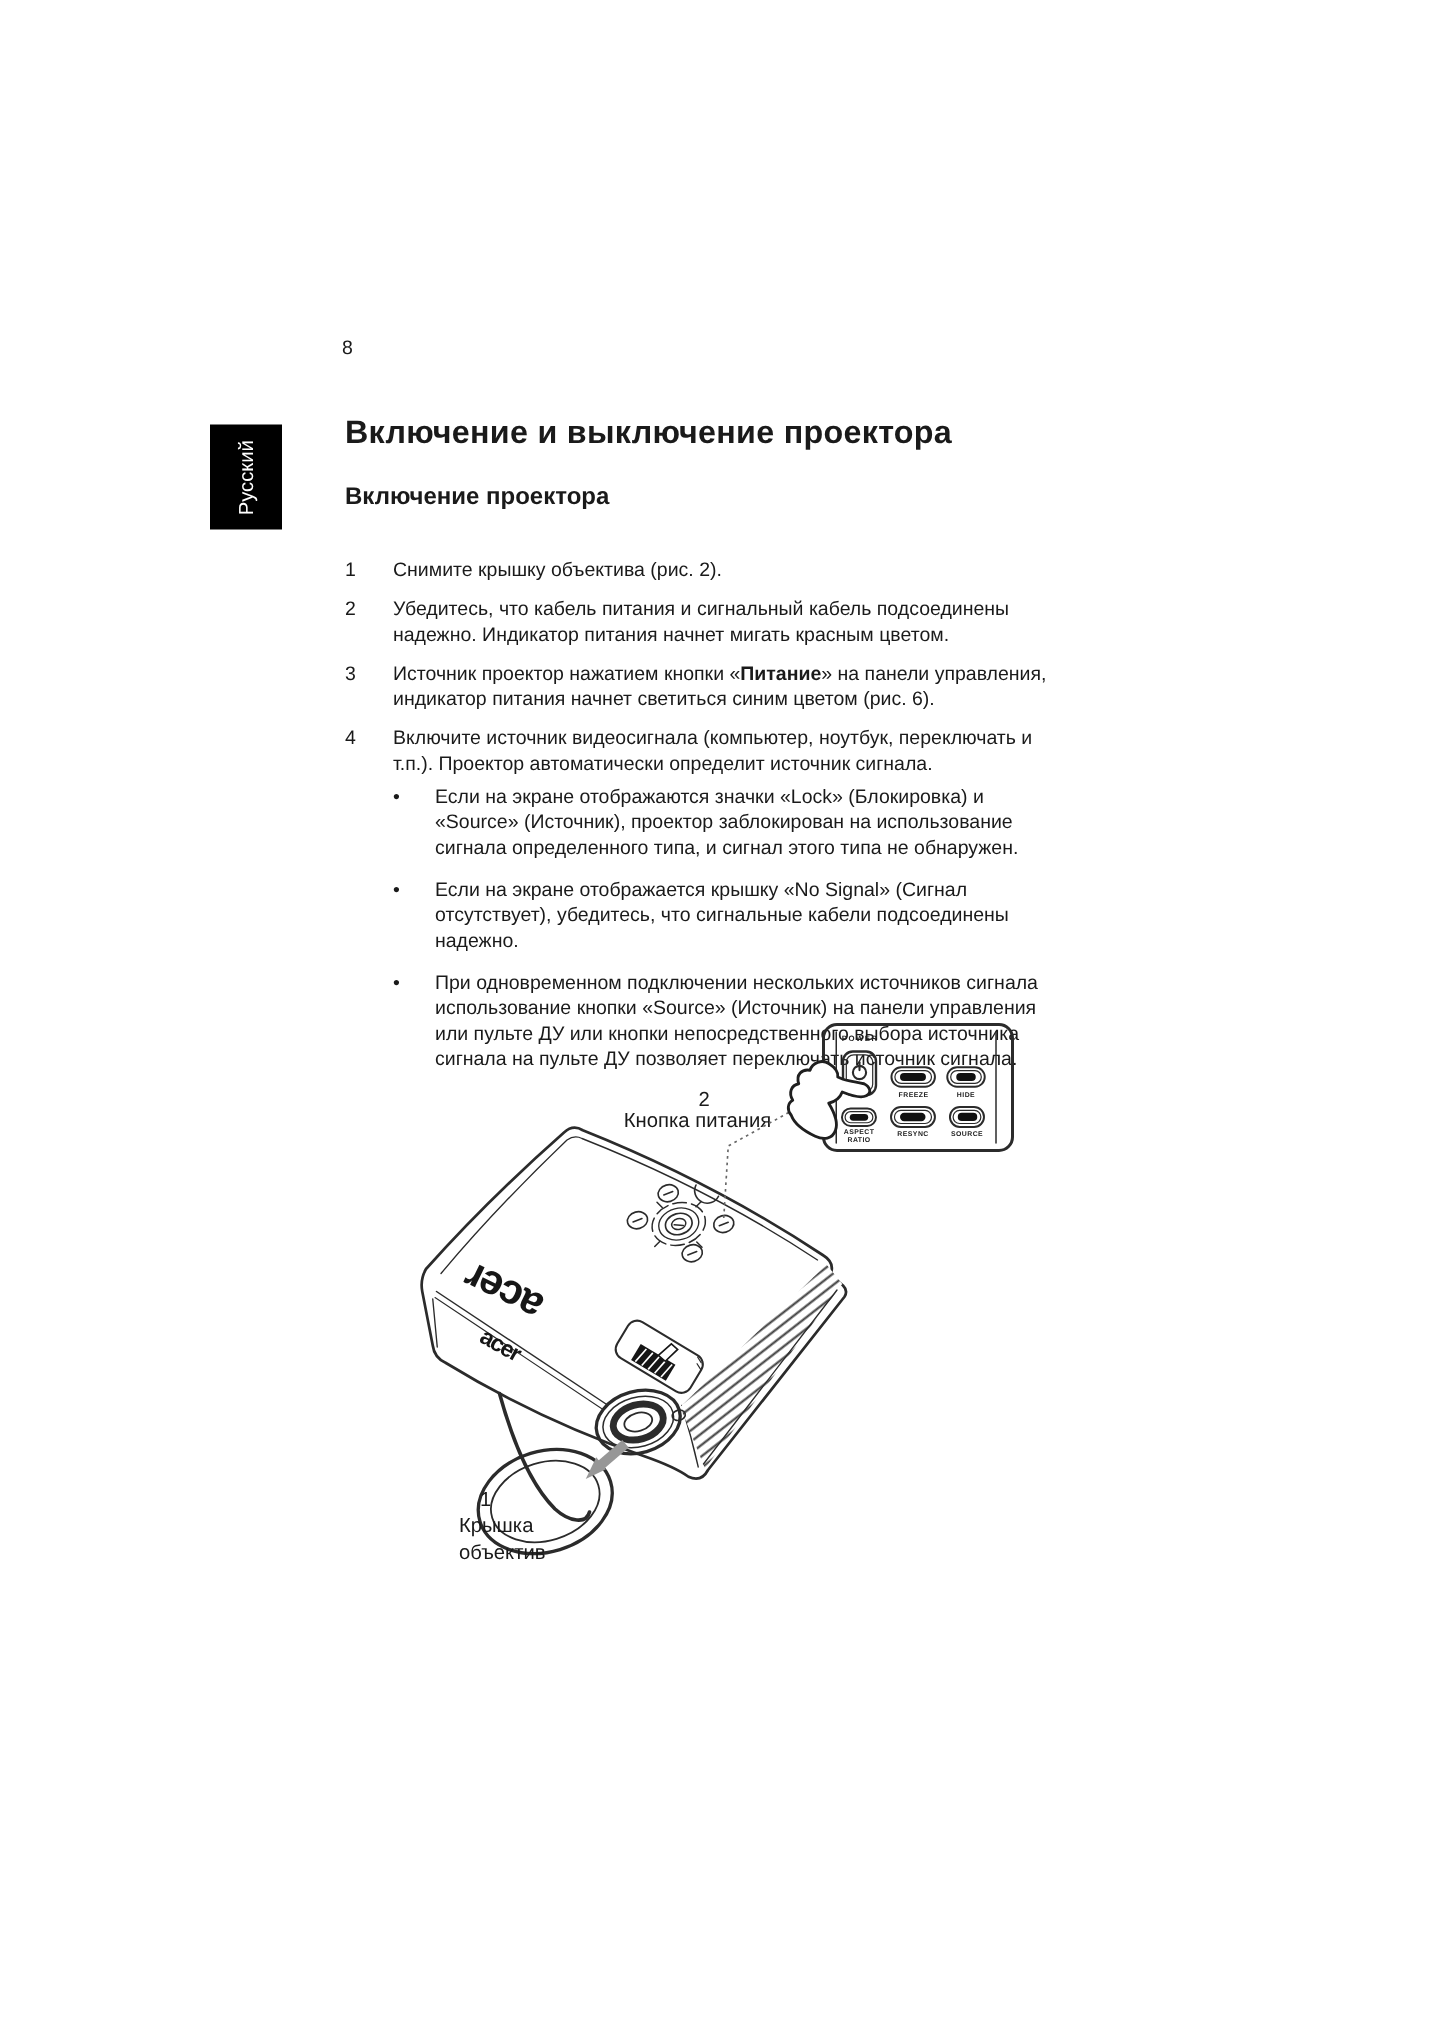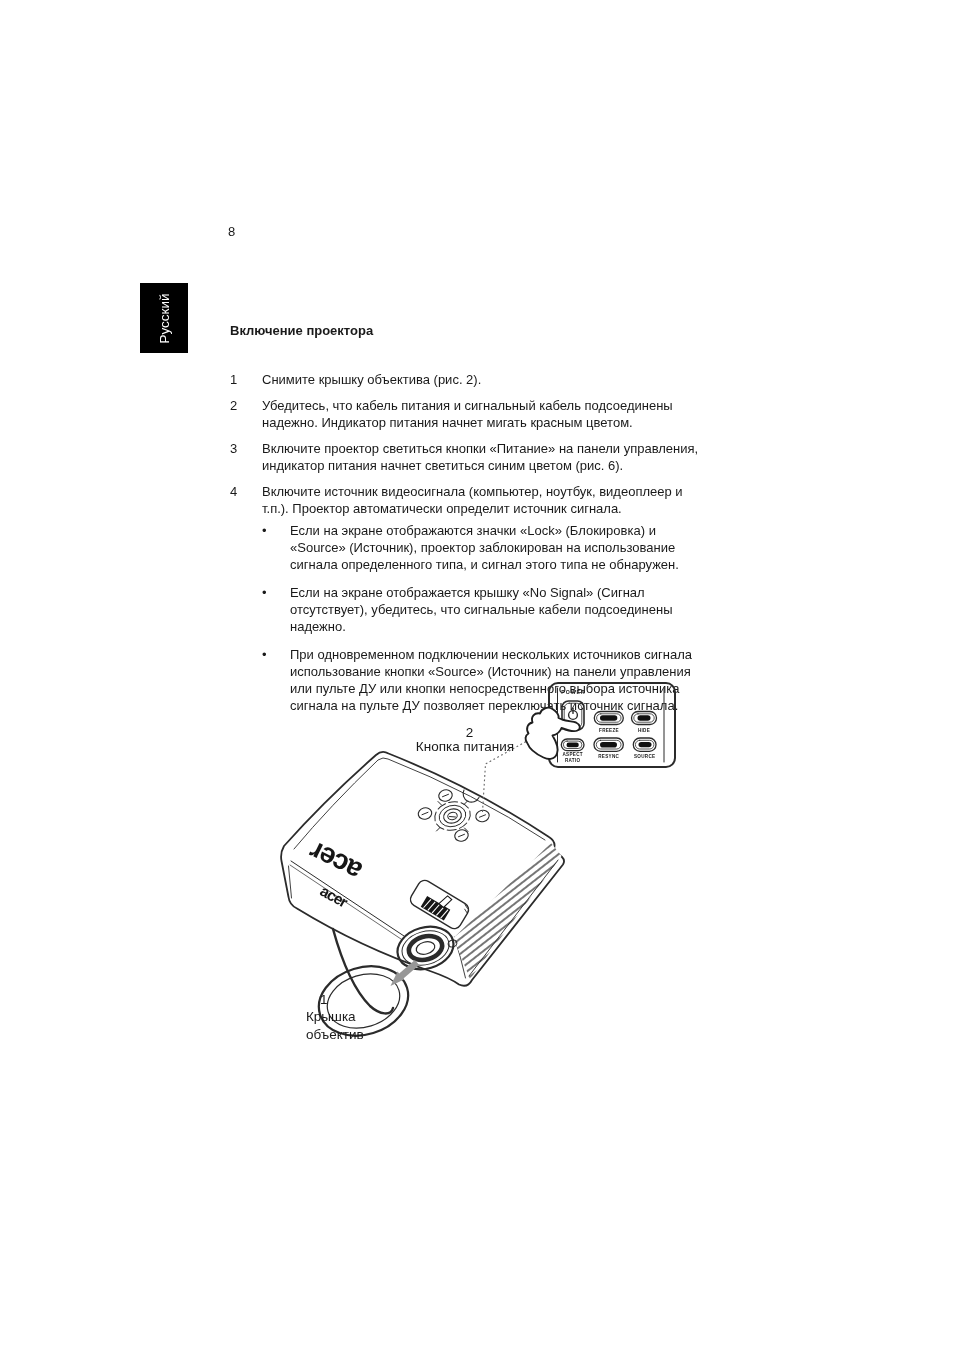--- a/index.html
+++ b/index.html
@@ -4,69 +4,70 @@
 <style>
   html,body{margin:0;padding:0;background:#e8e8e8;}
   .page{position:relative;width:954px;height:1351px;background:#ffffff;margin:0 auto;
         font-family:"Liberation Sans",sans-serif;color:#1a1a1a;overflow:hidden;}
   .abs{position:absolute;}
   .pagenum{left:228px;top:224px;font-size:13px;}
   .lang-tab{left:140px;top:283px;width:48px;height:70px;background:#000;
             display:flex;align-items:center;justify-content:center;}
   .lang-tab span{transform:rotate(-90deg);color:#fff;font-size:13.5px;white-space:nowrap;}
   .title{left:230px;top:276px;font-size:21.5px;font-weight:bold;letter-spacing:.2px;}
-  .subtitle{left:230px;top:323px;font-size:13px;font-weight:bold;}
+  .subtitle{left:230px;top:323px;font-size:16px;font-weight:bold;}
   .steps{left:230px;top:371px;width:486px;font-size:13px;line-height:17px;}
   .step{display:flex;margin-bottom:9px;}
   .step .num{width:32px;flex:none;}
   .step .txt{width:448px;}
   .bullet{display:flex;margin:5px 0 11px 32px;}
   .bullet .dot{width:28px;flex:none;}
   .bullet .txt{width:420px;}
-  .bold{font-weight:normal;}
+  .bold{font-weight:bold;}
   .figure{left:278px;top:675px;width:410px;height:385px;}
   svg text{font-family:"Liberation Sans",sans-serif;fill:#1a1a1a;}
   .panel-label{font-size:4.6px;font-weight:bold;letter-spacing:.3px;fill:#222;text-anchor:middle;}
   .callout{font-size:13.5px;}
   .brand{font-weight:bold;letter-spacing:-1px;fill:#161616;}
   .ln{stroke:#2b2b2b;fill:none;stroke-linecap:round;stroke-linejoin:round;}
 </style>
 </head>
 <body>
 
 <div class="page">
 
   <div class="abs pagenum">8</div>
 
   <div class="abs lang-tab">
     <span>Русский</span>
   </div>
 
+  <div class="abs title">Включение и выключение проектора</div>
   <div class="abs subtitle">Включение проектора</div>
 
   <div class="abs steps">
 
     <div class="step">
       <div class="num">1</div>
       <div class="txt">Снимите крышку объектива (рис. 2).</div>
     </div>
 
     <div class="step">
       <div class="num">2</div>
       <div class="txt">Убедитесь, что кабель питания и сигнальный кабель подсоединены надежно.  Индикатор питания начнет мигать красным цветом.</div>
     </div>
 
     <div class="step">
       <div class="num">3</div>
-      <div class="txt"><span>Включите проектор светиться кнопки «</span><span class="bold">Питание</span><span>» на панели управления, индикатор питания начнет светиться синим цветом (рис. 6).</span></div>
+      <div class="txt"><span>Источник проектор нажатием кнопки «</span><span class="bold">Питание</span><span>» на панели управления, индикатор питания начнет светиться синим цветом (рис. 6).</span></div>
     </div>
 
     <div class="step" style="margin-bottom:4px;">
       <div class="num">4</div>
-      <div class="txt">Включите источник видеосигнала (компьютер, ноутбук, видеоплеер и т.п.). Проектор автоматически определит источник сигнала.</div>
+      <div class="txt">Включите источник видеосигнала (компьютер, ноутбук, переключать и т.п.). Проектор автоматически определит источник сигнала.</div>
     </div>
 
     <div class="bullet">
       <div class="dot">•</div>
       <div class="txt">Если на экране отображаются значки «Lock» (Блокировка) и «Source» (Источник), проектор заблокирован на использование сигнала определенного типа, и сигнал этого типа не обнаружен.</div>
     </div>
     <div class="bullet">
       <div class="dot">•</div>
       <div class="txt">Если на экране отображается крышку «No Signal» (Сигнал отсутствует), убедитесь, что сигнальные кабели подсоединены надежно.</div>
     </div>

